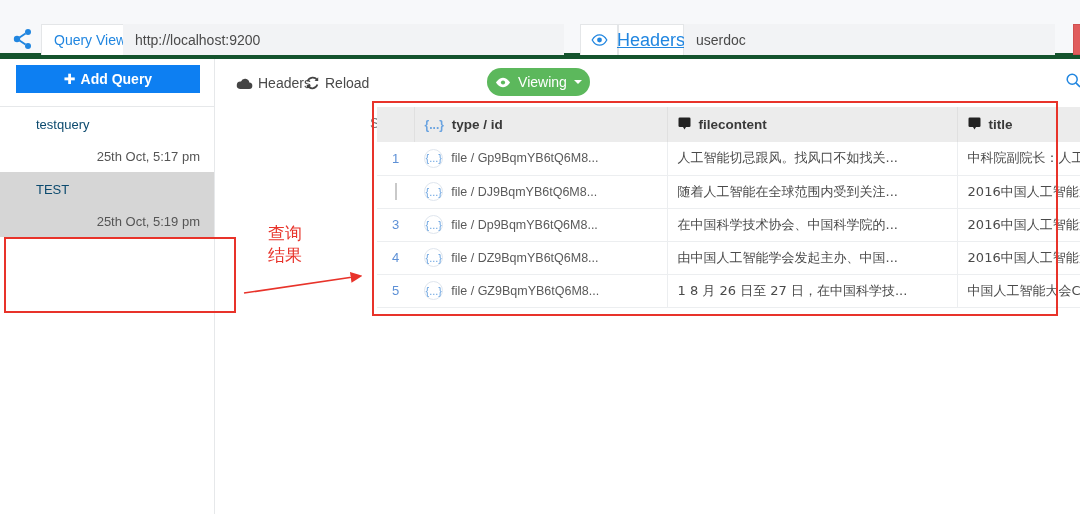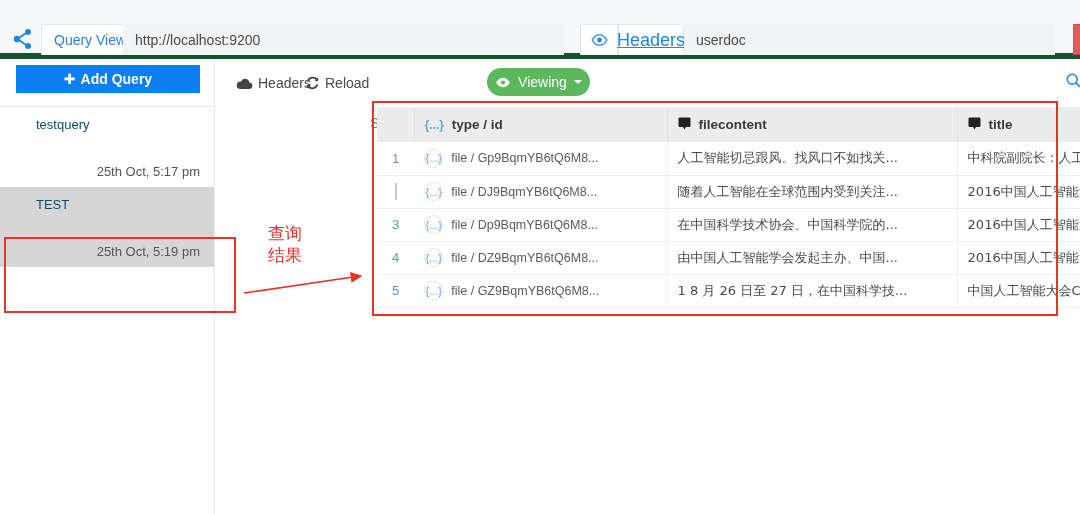--- a/index.html
+++ b/index.html
@@ -105,21 +105,21 @@
     background: #0d7ff2; color: #fff;
     display: flex; align-items: center; justify-content: center;
     gap: 5px; font-size: 14px; font-weight: bold;
   }
   .sb-divider { margin-top: 13px; border-top: 1px solid #e6e8ea; }
   .q-item { padding: 10px 14px 8px 36px; }
   .q-item.sel { background: #d6d6d6; }
   .q-name { font-size: 13px; color: #0c4a6e; }
   .q-date {
     font-size: 13px; color: #555;
-    text-align: right; margin-top: 32px;
+    text-align: right; margin-top: 17px;
   }
 
   
   .main {
     position: absolute; left: 215px; top: 59px;
     width: 865px; height: 455px;
     background: #ffffff;
   }
   .toolbar {
     position: absolute; left: 0; top: 0;

